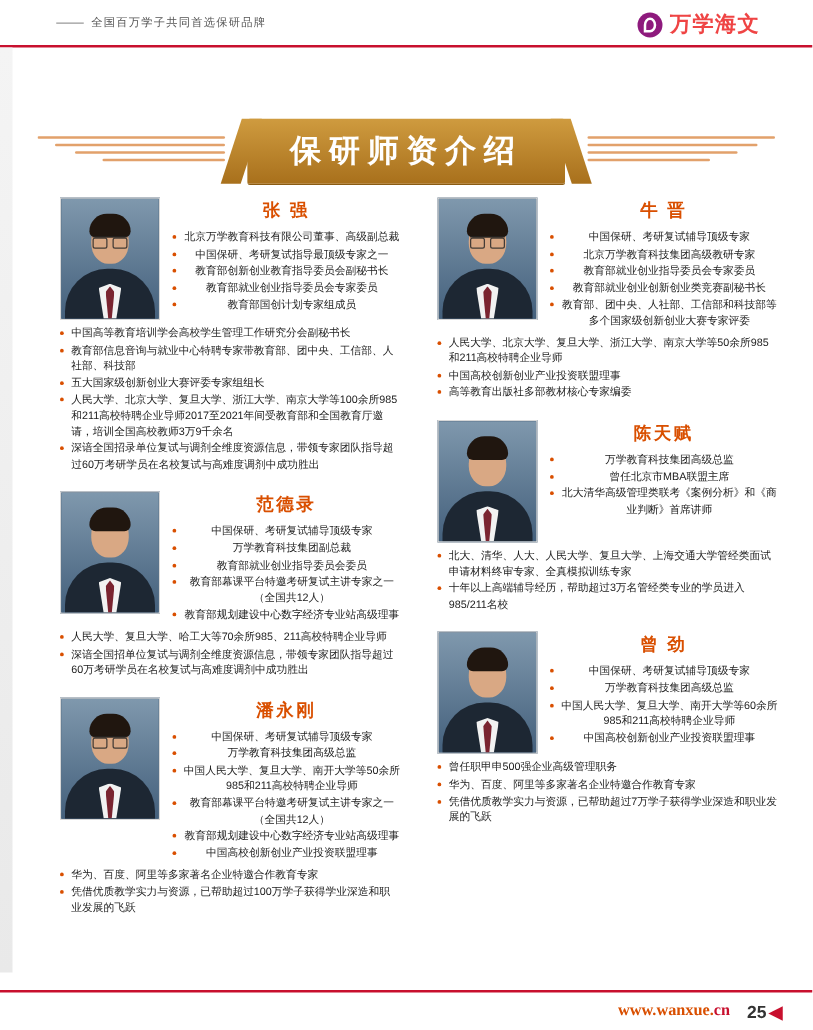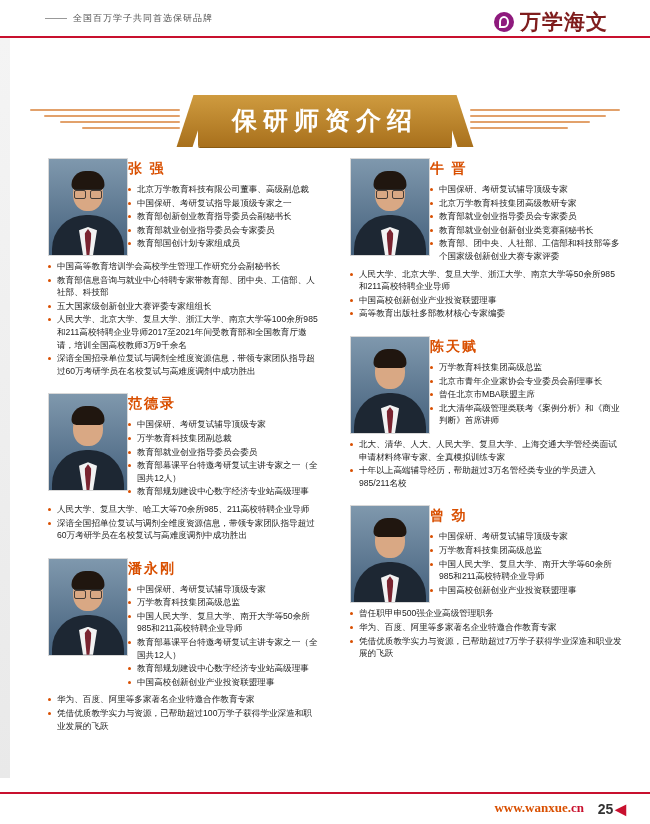--- a/index.html
+++ b/index.html
@@ -39,21 +39,21 @@
   .logo-mark{
     width:20px;height:20px;border-radius:50%;
     background:#8e1a7d;position:relative;
   }
   .logo-mark:after{
     content:"";position:absolute;left:5px;top:4px;
     width:10px;height:12px;border:2px solid #fff;border-radius:50% 50% 50% 0;
     box-sizing:border-box;
   }
   .logo-text{
-    font-size:21px;font-weight:bold;color:#7f1d1d;
+    font-size:17px;font-weight:bold;color:#ef4444;
     font-family:"Liberation Serif", serif;letter-spacing:1px;
   }
   
   .banner{
     position:absolute;left:0;top:95px;width:650px;height:48px;
   }
   .banner-deco-left,.banner-deco-right{
     position:absolute;top:12px;height:24px;width:175px;
     overflow:hidden;
   }
@@ -79,21 +79,21 @@
   .banner-title:before{left:-13px;transform:skewX(-18deg);}
   .banner-title:after{right:-13px;transform:skewX(18deg);}
   
   .col{
     position:absolute;top:158px;width:272px;
   }
   .col-left{left:48px;}
   .col-right{left:350px;}
   .person{margin-bottom:16px;}
   .person-head{
-    display:flex;align-items:flex-start;
+    display:flex;gap:10px;align-items:flex-start;text-align:center;
   }
   .photo{
     width:78px;height:96px;flex:0 0 78px;
     background:#31506e;
     position:relative;overflow:hidden;border:1px solid #d8d8d8;
   }
   .photo .bg{position:absolute;inset:0;background:linear-gradient(180deg,#7f98ad 0%,#44607c 100%);}
   .photo .suit{
     position:absolute;left:50%;bottom:0;transform:translateX(-50%);
     width:72px;height:40px;background:#1d2733;border-radius:34px 34px 0 0;
@@ -339,21 +339,20 @@
             <span class="suit"></span>
             <span class="shirt"></span>
             <span class="tie"></span>
           <span class="head"></span>
             <span class="hair"></span>
         </div>
         <div class="head-text">
           <div class="name">陈天赋</div>
           <ul class="bullets">
             <li>万学教育科技集团高级总监</li>
-            <li>北京市青年企业家协会专业委员会副理事长</li>
             <li>曾任北京市MBA联盟主席</li>
             <li>北大清华高级管理类联考《案例分析》和《商业判断》首席讲师</li>
           </ul>
         </div>
       </div>
       <div class="person-body">
         <ul class="bullets">
           <li>北大、清华、人大、人民大学、复旦大学、上海交通大学管经类面试申请材料终审专家、全真模拟训练专家</li>
           <li>十年以上高端辅导经历，帮助超过3万名管经类专业的学员进入985/211名校</li>
         </ul>

